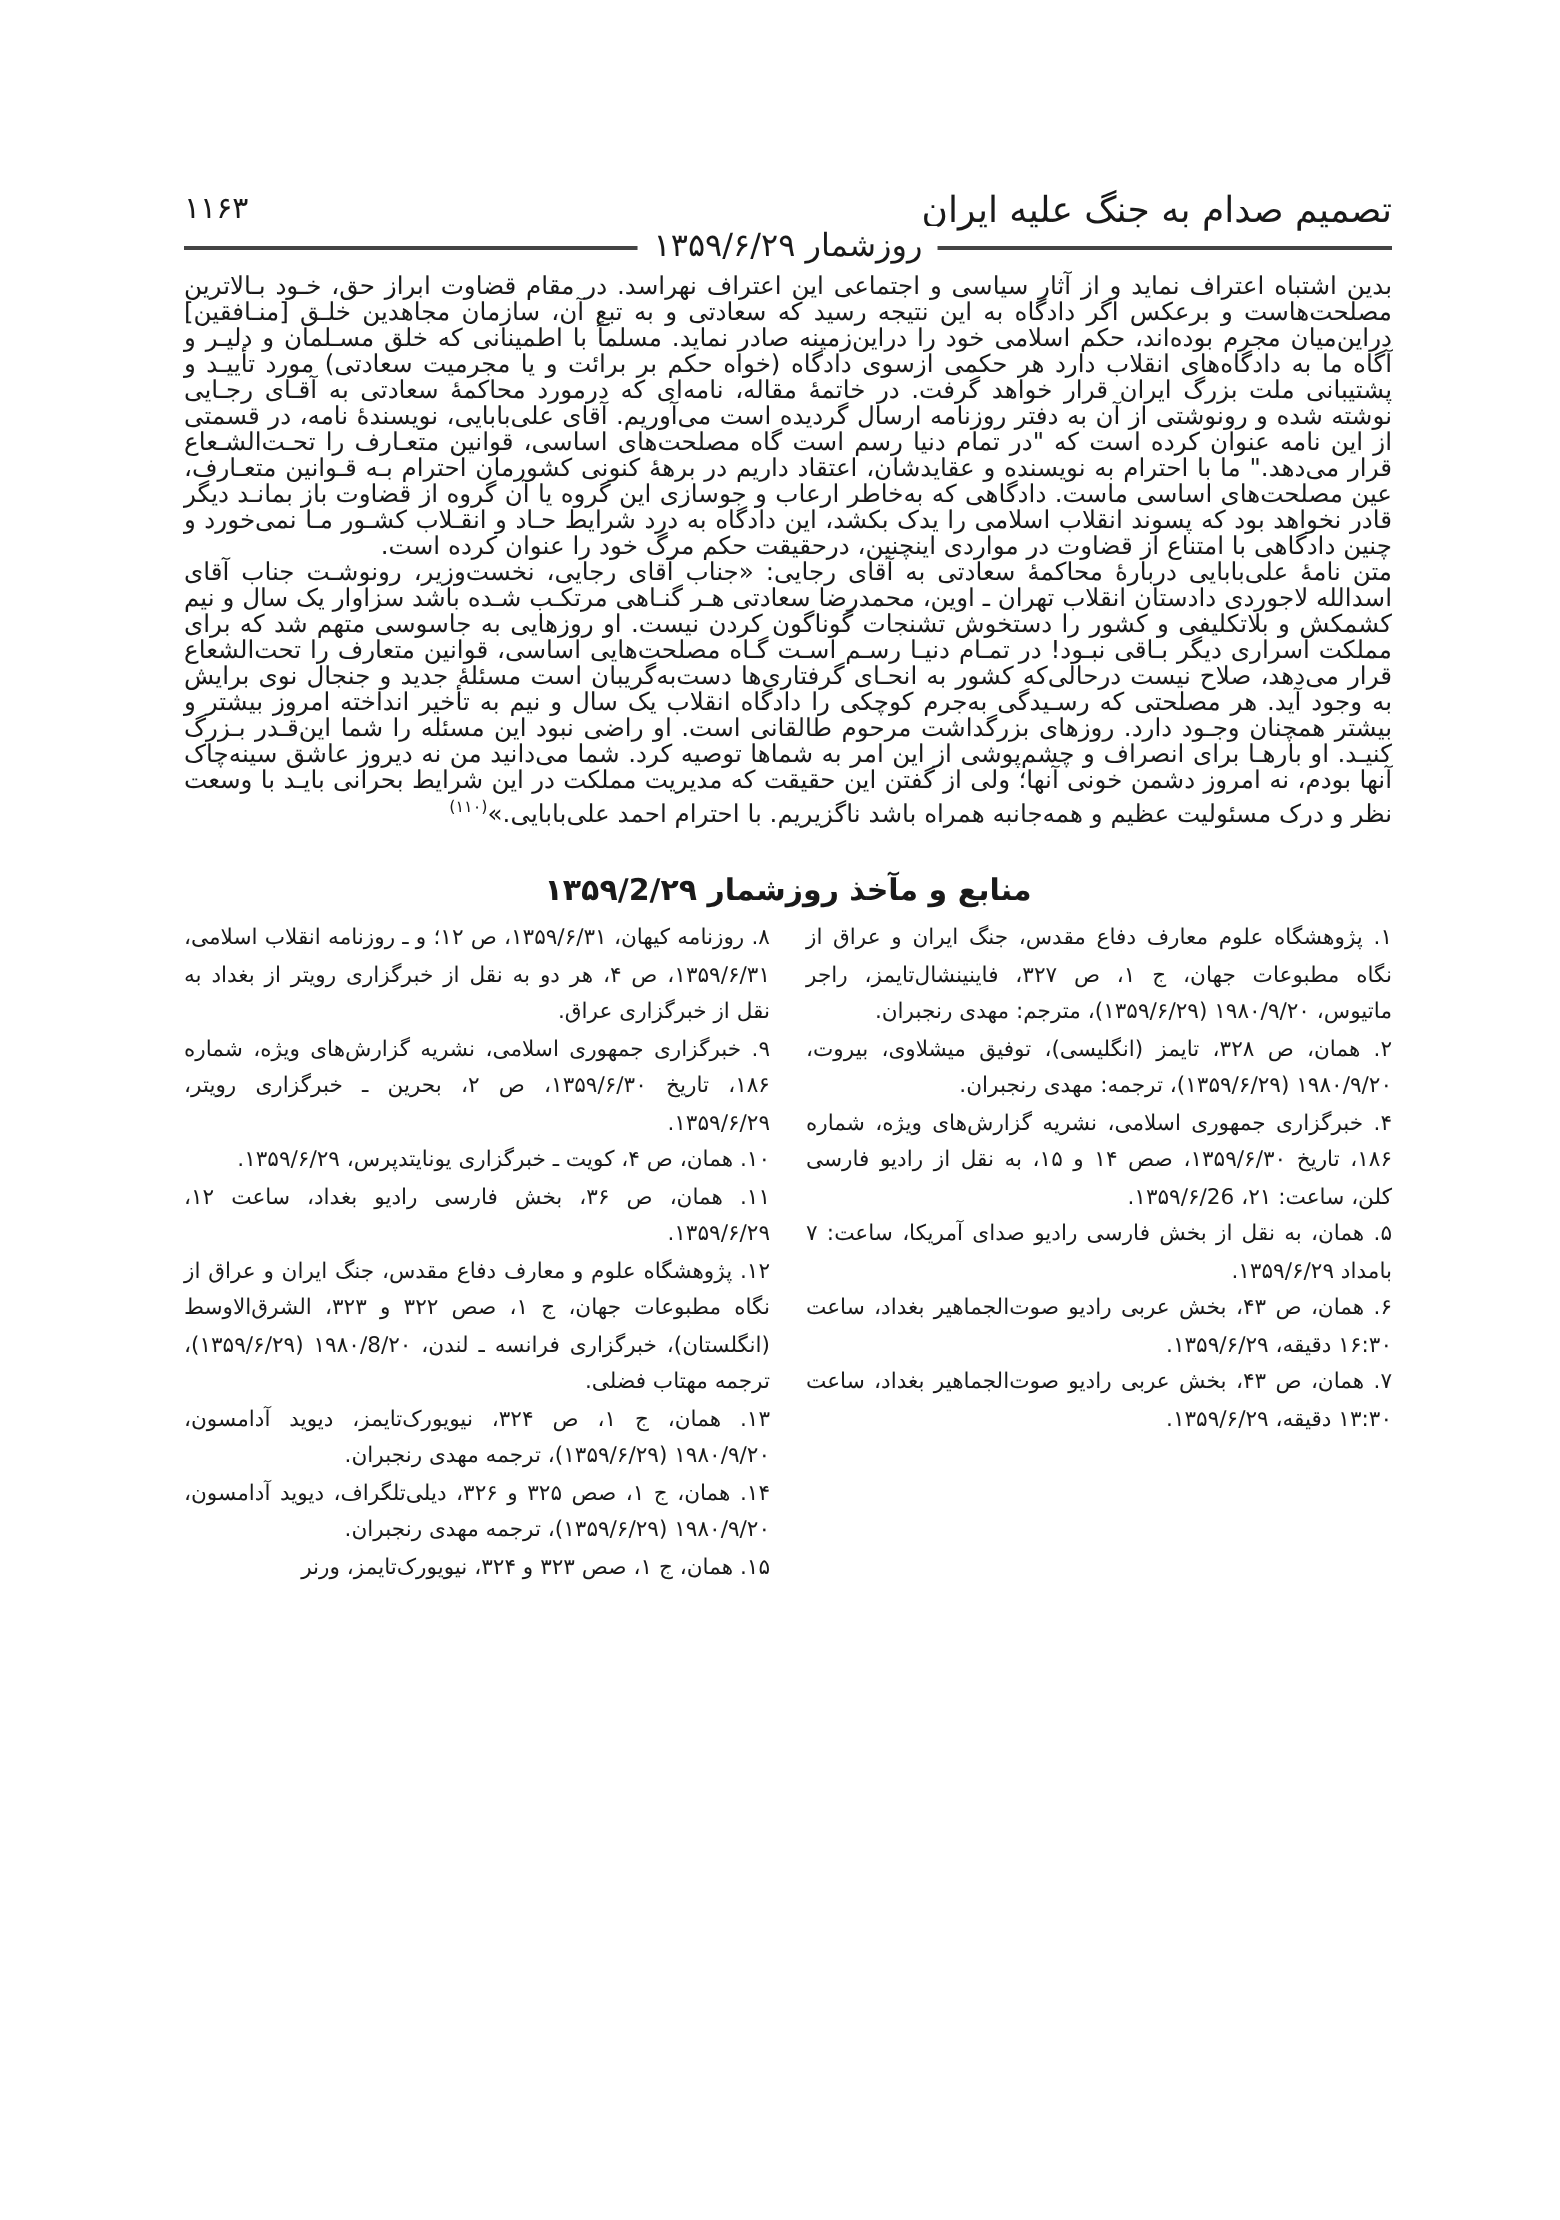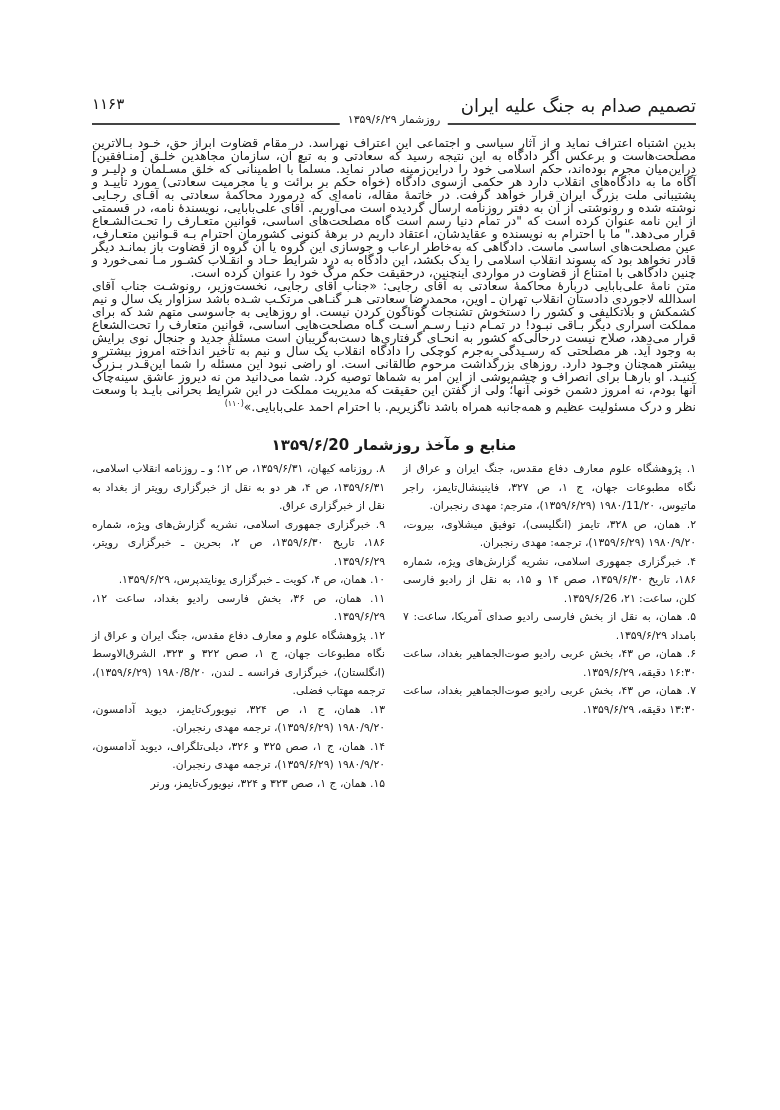--- a/index.html
+++ b/index.html
@@ -2,21 +2,21 @@
 <html><head>
 <meta charset="utf-8">
 <style>
   html, body { margin: 0; padding: 0; background: #ffffff; }
   body { width: 780px; height: 1110px; position: relative; overflow: hidden; color: #1a1a1a; font-family: "DejaVu Sans", sans-serif; }
   .page { position: absolute; left: 92px; top: 95px; width: 604px; direction: rtl; }
   .header { position: relative; height: 30px; }
   .hdr-title { position: absolute; right: 0; top: 0; font-size: 18px; }
   .hdr-num { position: absolute; left: 0; top: 0; font-size: 15px; }
   .hdr-rule { position: absolute; left: 0; right: 0; top: 28px; height: 0; border-top: 2px solid #444; }
-  .hdr-date { position: absolute; left: 50%; transform: translateX(-50%); top: 18px; background: #fff; padding: 0 8px; font-size: 11px; white-space: nowrap; }
+  .hdr-date { position: absolute; left: 50%; transform: translateX(-50%); top: 18px; background: #fff; padding: 0 8px; font-size: 16px; white-space: nowrap; }
   .body-text { margin-top: 12px; font-size: 12.3px; line-height: 13px; text-align: justify; text-align-last: right; }
   .body-text p { margin: 0; }
   .body-text p + p { text-indent: 0; }
   .sup { font-size: 8px; vertical-align: super; }
   .refs-title { margin-top: 22px; text-align: center; font-size: 15px; font-weight: bold; }
   .refs { display: flex; flex-direction: row; gap: 18px; margin-top: 6px; font-size: 10.8px; line-height: 18.5px; }
   .col { flex: 1; }
   .ref { text-align: justify; padding-right: 0; }
 </style>
 </head>
@@ -28,25 +28,25 @@
     <span class="hdr-num">۱۱۶۳</span>
     <div class="hdr-rule"></div>
     <span class="hdr-date">روزشمار ۱۳۵۹/۶/۲۹</span>
   </div>
 
   <div class="body-text">
     <p>بدین اشتباه اعتراف نماید و از آثار سیاسی و اجتماعی این اعتراف نهراسد. در مقام قضاوت ابراز حق، خـود بـالاترین مصلحت‌هاست و برعکس اگر دادگاه به این نتیجه رسید که سعادتی و به تبع آن، سازمان مجاهدین خلـق [منـافقین] دراین‌میان مجرم بوده‌اند، حکم اسلامی خود را دراین‌زمینه صادر نماید. مسلماً با اطمینانی که خلق مسـلمان و دلیـر و آگاه ما به دادگاه‌های انقلاب دارد هر حکمی ازسوی دادگاه (خواه حکم بر برائت و یا مجرمیت سعادتی) مورد تأییـد و پشتیبانی ملت بزرگ ایران قرار خواهد گرفت. در خاتمهٔ مقاله، نامه‌ای که درمورد محاکمهٔ سعادتی به آقـای رجـایی نوشته شده و رونوشتی از آن به دفتر روزنامه ارسال گردیده است می‌آوریم. آقای علی‌بابایی، نویسندهٔ نامه، در قسمتی از این نامه عنوان کرده است که "در تمام دنیا رسم است گاه مصلحت‌های اساسی، قوانین متعـارف را تحـت‌الشـعاع قرار می‌دهد." ما با احترام به نویسنده و عقایدشان، اعتقاد داریم در برههٔ کنونی کشورمان احترام بـه قـوانین متعـارف، عین مصلحت‌های اساسی ماست. دادگاهی که به‌خاطر ارعاب و جوسازی این گروه یا آن گروه از قضاوت باز بمانـد دیگر قادر نخواهد بود که پسوند انقلاب اسلامی را یدک بکشد، این دادگاه به درد شرایط حـاد و انقـلاب کشـور مـا نمی‌خورد و چنین دادگاهی با امتناع از قضاوت در مواردی اینچنین، درحقیقت حکم مرگ خود را عنوان کرده است.</p>
     <p><span>متن نامهٔ علی‌بابایی دربارهٔ محاکمهٔ سعادتی به آقای رجایی: «جناب آقای رجایی، نخست‌وزیر، رونوشـت جناب آقای اسدالله لاجوردی دادستان انقلاب تهران ـ اوین، محمدرضا سعادتی هـر گنـاهی مرتکـب شـده باشد سزاوار یک سال و نیم کشمکش و بلاتکلیفی و کشور را دستخوش تشنجات گوناگون کردن نیست. او روزهایی به جاسوسی متهم شد که برای مملکت اسراری دیگر بـاقی نبـود! در تمـام دنیـا رسـم اسـت گـاه مصلحت‌هایی اساسی، قوانین متعارف را تحت‌الشعاع قرار می‌دهد، صلاح نیست درحالی‌که کشور به انحـای گرفتاری‌ها دست‌به‌گریبان است مسئلهٔ جدید و جنجال نوی برایش به وجود آید. هر مصلحتی که رسـیدگی به‌جرم کوچکی را دادگاه انقلاب یک سال و نیم به تأخیر انداخته امروز بیشتر و بیشتر همچنان وجـود دارد. روزهای بزرگداشت مرحوم طالقانی است. او راضی نبود این مسئله را شما این‌قـدر بـزرگ کنیـد. او بارهـا برای انصراف و چشم‌پوشی از این امر به شماها توصیه کرد. شما می‌دانید من نه دیروز عاشق سینه‌چاک آنها بودم، نه امروز دشمن خونی آنها؛ ولی از گفتن این حقیقت که مدیریت مملکت در این شرایط بحرانی بایـد با وسعت نظر و درک مسئولیت عظیم و همه‌جانبه همراه باشد ناگزیریم. با احترام احمد علی‌بابایی.»</span><span class="sup">(۱۱۰)</span></p>
   </div>
 
-  <div class="refs-title">منابع و مآخذ روزشمار ۱۳۵۹/۶/20</div>
+  <div class="refs-title">منابع و مآخذ روزشمار ۱۳۵۹/2/۲۹</div>
 
   <div class="refs">
     <div class="col">
-      <div class="ref">۱. پژوهشگاه علوم معارف دفاع مقدس، جنگ ایران و عراق از نگاه مطبوعات جهان، ج ۱، ص ۳۲۷، فاینینشال‌تایمز، راجر ماتیوس، ۱۹۸۰/11/۲۰ (۱۳۵۹/۶/۲۹)، مترجم: مهدی رنجبران.</div>
+      <div class="ref">۱. پژوهشگاه علوم معارف دفاع مقدس، جنگ ایران و عراق از نگاه مطبوعات جهان، ج ۱، ص ۳۲۷، فاینینشال‌تایمز، راجر ماتیوس، ۱۹۸۰/۹/۲۰ (۱۳۵۹/۶/۲۹)، مترجم: مهدی رنجبران.</div>
       <div class="ref">۲. همان، ص ۳۲۸، تایمز (انگلیسی)، توفیق میشلاوی، بیروت، ۱۹۸۰/۹/۲۰ (۱۳۵۹/۶/۲۹)، ترجمه: مهدی رنجبران.</div>
       <div class="ref">۴. خبرگزاری جمهوری اسلامی، نشریه گزارش‌های ویژه، شماره ۱۸۶، تاریخ ۱۳۵۹/۶/۳۰، صص ۱۴ و ۱۵، به نقل از رادیو فارسی کلن، ساعت: ۲۱، ۱۳۵۹/۶/26.</div>
       <div class="ref">۵. همان، به نقل از بخش فارسی رادیو صدای آمریکا، ساعت: ۷ بامداد ۱۳۵۹/۶/۲۹.</div>
       <div class="ref">۶. همان، ص ۴۳، بخش عربی رادیو صوت‌الجماهیر بغداد، ساعت ۱۶:۳۰ دقیقه، ۱۳۵۹/۶/۲۹.</div>
       <div class="ref">۷. همان، ص ۴۳، بخش عربی رادیو صوت‌الجماهیر بغداد، ساعت ۱۳:۳۰ دقیقه، ۱۳۵۹/۶/۲۹.</div>
     </div>
     <div class="col">
       <div class="ref">۸. روزنامه کیهان، ۱۳۵۹/۶/۳۱، ص ۱۲؛ و ـ روزنامه انقلاب اسلامی، ۱۳۵۹/۶/۳۱، ص ۴، هر دو به نقل از خبرگزاری رویتر از بغداد به نقل از خبرگزاری عراق.</div>
       <div class="ref">۹. خبرگزاری جمهوری اسلامی، نشریه گزارش‌های ویژه، شماره ۱۸۶، تاریخ ۱۳۵۹/۶/۳۰، ص ۲، بحرین ـ خبرگزاری رویتر، ۱۳۵۹/۶/۲۹.</div>
       <div class="ref">۱۰. همان، ص ۴، کویت ـ خبرگزاری یونایتدپرس، ۱۳۵۹/۶/۲۹.</div>

